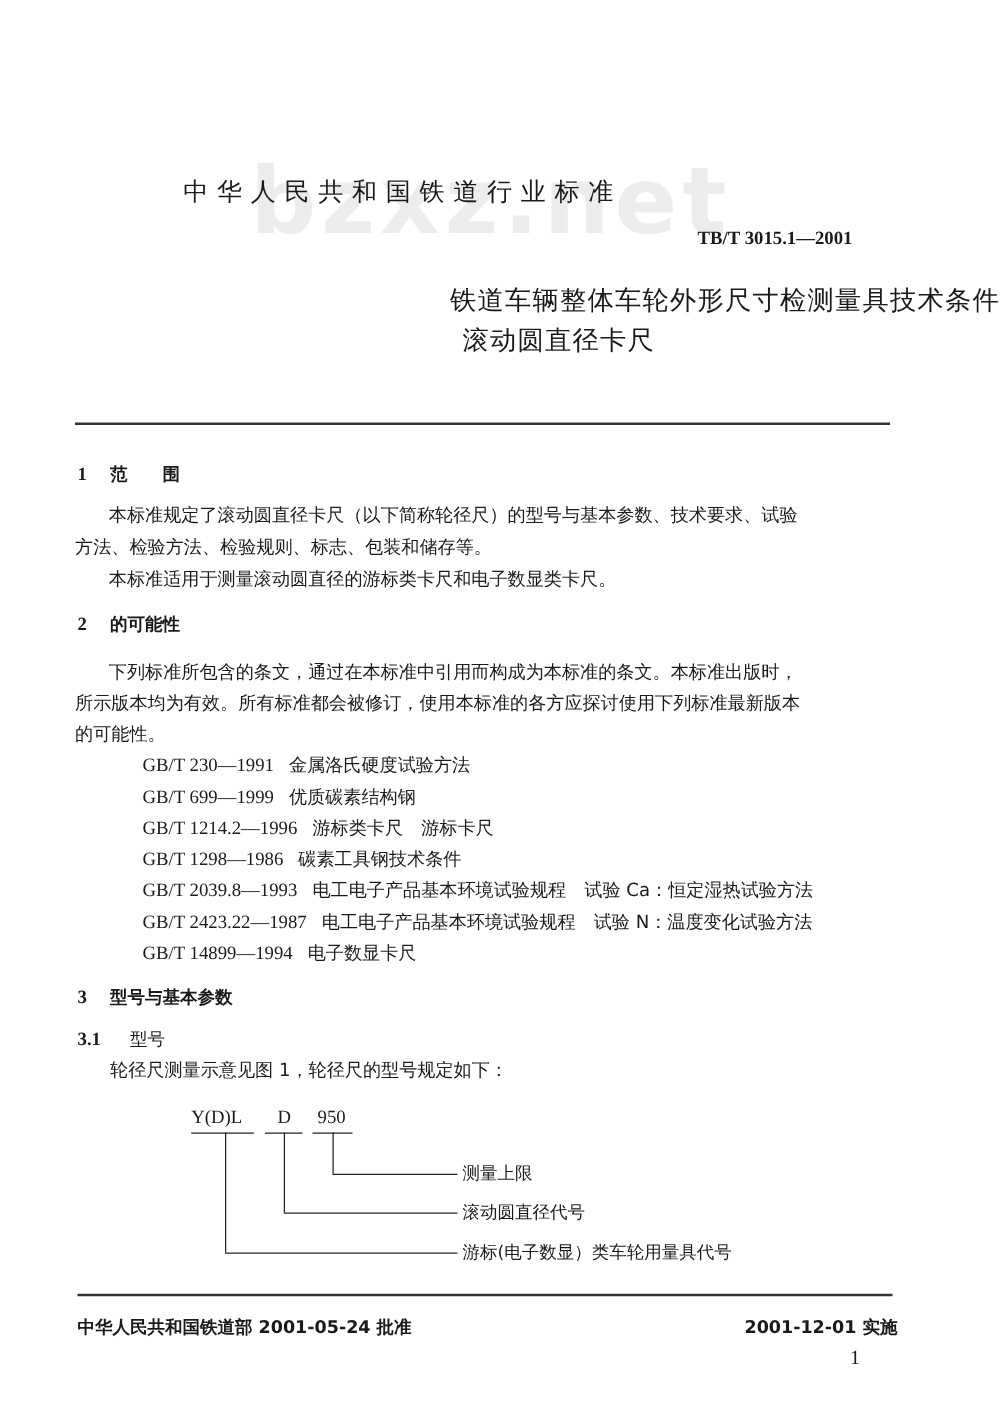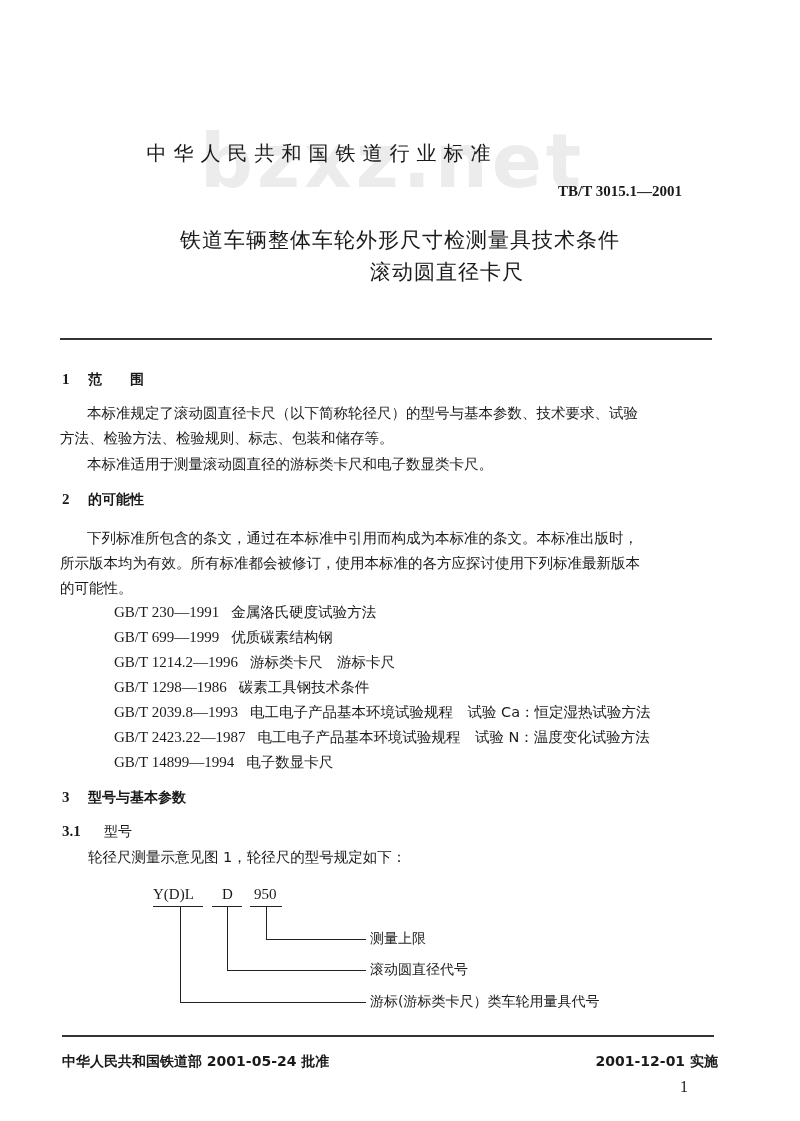--- a/index.html
+++ b/index.html
@@ -27,21 +27,21 @@
   .footer-left, .footer-right { font-size: 14px; font-weight: bold; font-family: "DejaVu Sans", sans-serif; }
   .page-num { font-family: "Liberation Serif", serif; font-size: 16px; }
 </style>
 </head>
 <body>
 
 <div class="watermark">bzxz.net</div>
 
 <div class="abs org-title">中华人民共和国铁道行业标准</div>
 <div class="abs std-code">TB/T 3015.1—2001</div>
-<div class="abs doc-title" style="top:226px;">铁道车辆整体车轮外形尺寸检测量具技术条件</div>
+<div class="abs doc-title" style="top:226px;text-align:right;">铁道车辆整体车轮外形尺寸检测量具技术条件</div>
 <div class="abs doc-title" style="top:258px;padding-left:47px;">滚动圆直径卡尺</div>
 
 <div class="abs rule" style="left:60px; top:338px; width:652px;"></div>
 
 <div class="abs heading" style="left:62px; top:371px;">
   <span class="num">1</span><span>范　　围</span>
 </div>
 <div class="abs para" style="left:87px; top:401px; white-space:nowrap;">本标准规定了滚动圆直径卡尺（以下简称轮径尺）的型号与基本参数、技术要求、试验</div>
 <div class="abs para" style="left:60px; top:426px; white-space:nowrap;">方法、检验方法、检验规则、标志、包装和储存等。</div>
 <div class="abs para" style="left:87px; top:452px; white-space:nowrap;">本标准适用于测量滚动圆直径的游标类卡尺和电子数显类卡尺。</div>
@@ -81,19 +81,19 @@
   <div class="abs line-v" style="left:266px; top:906px; height:33px;"></div>
   <div class="abs line-h" style="left:266px; top:939px; width:100px;"></div>
   <div class="abs diag-text" style="left:370px; top:930px;">测量上限</div>
 
   <div class="abs line-v" style="left:227px; top:906px; height:64px;"></div>
   <div class="abs line-h" style="left:227px; top:970px; width:139px;"></div>
   <div class="abs diag-text" style="left:370px; top:961px;">滚动圆直径代号</div>
 
   <div class="abs line-v" style="left:180px; top:906px; height:96px;"></div>
   <div class="abs line-h" style="left:180px; top:1002px; width:186px;"></div>
-  <div class="abs diag-text" style="left:370px; top:993px;">游标(游标类卡尺）类车轮用量具代号</div>
+  <div class="abs diag-text" style="left:370px; top:993px;">游标(电子数显）类车轮用量具代号</div>
 </div>
 
 <div class="abs rule" style="left:62px; top:1035px; width:652px;"></div>
 <div class="abs footer-left" style="left:62px; top:1053px;">中华人民共和国铁道部 2001-05-24 批准</div>
 <div class="abs footer-right" style="right:82px; top:1053px;">2001-12-01 实施</div>
 <div class="abs page-num" style="right:112px; top:1078px;">1</div>
 
 </body></html>

